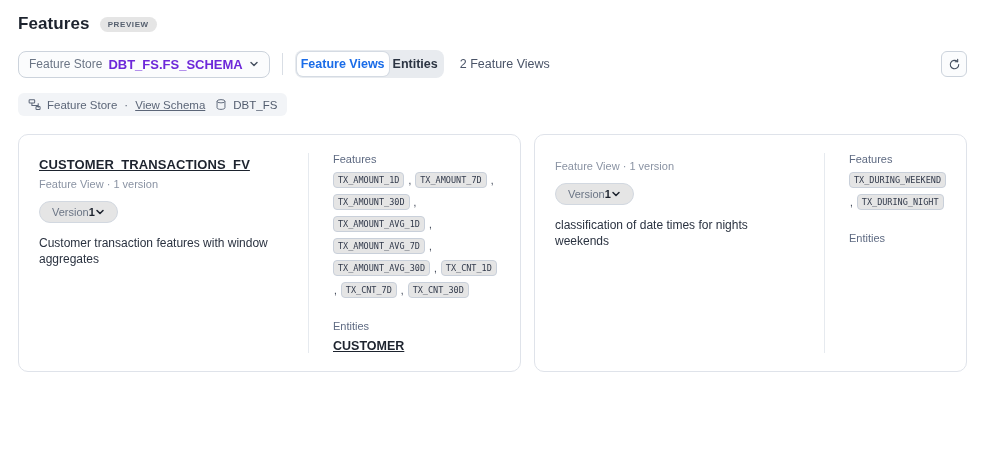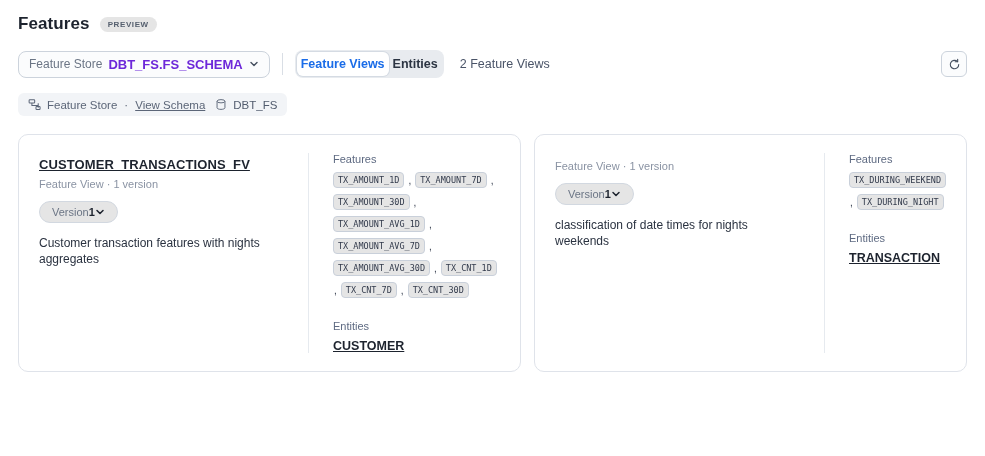--- a/index.html
+++ b/index.html
@@ -123,21 +123,21 @@
         <div class="fv-subtitle">Feature View · 1 version</div>
         <div class="version-pill">
           <span class="lbl">Version</span>
           <span class="val">1</span>
           <span>
             <svg width="10" height="10" viewBox="0 0 10 10">
                 <polyline points="2,3.5 5,6.5 8,3.5" fill="none" stroke="#1d232e" stroke-width="1.5" stroke-linecap="round" stroke-linejoin="round"></polyline>
               </svg>
           </span>
         </div>
-        <div class="fv-desc">Customer transaction features with nights aggregates</div>
+        <div class="fv-desc">Customer transaction features with window aggregates</div>
       </div>
       <div class="card-sep"></div>
       <div class="card-right">
         <div class="section-label">Features</div>
         <div class="chips">
             <span class="chip">TX_AMOUNT_1D</span>
             <span class="chip-comma">,</span>
             <span class="chip">TX_AMOUNT_7D</span>
             <span class="chip-comma">,</span>
             <span class="chip">TX_AMOUNT_30D</span>
@@ -180,21 +180,18 @@
       <div class="card-sep"></div>
       <div class="card-right">
         <div class="section-label">Features</div>
         <div class="chips">
             <span class="chip">TX_DURING_WEEKEND</span>
             <span class="chip-comma">,</span>
             <span class="chip">TX_DURING_NIGHT</span>
           </div>
         <div class="entities-block">
           <div class="section-label">Entities</div>
-          <div class="entity-links">
-              <a class="entity-link">TRANSACTION</a>
-            </div>
         </div>
       </div>
     </div>
 
   </div>
 </div>
 
 </body></html>

